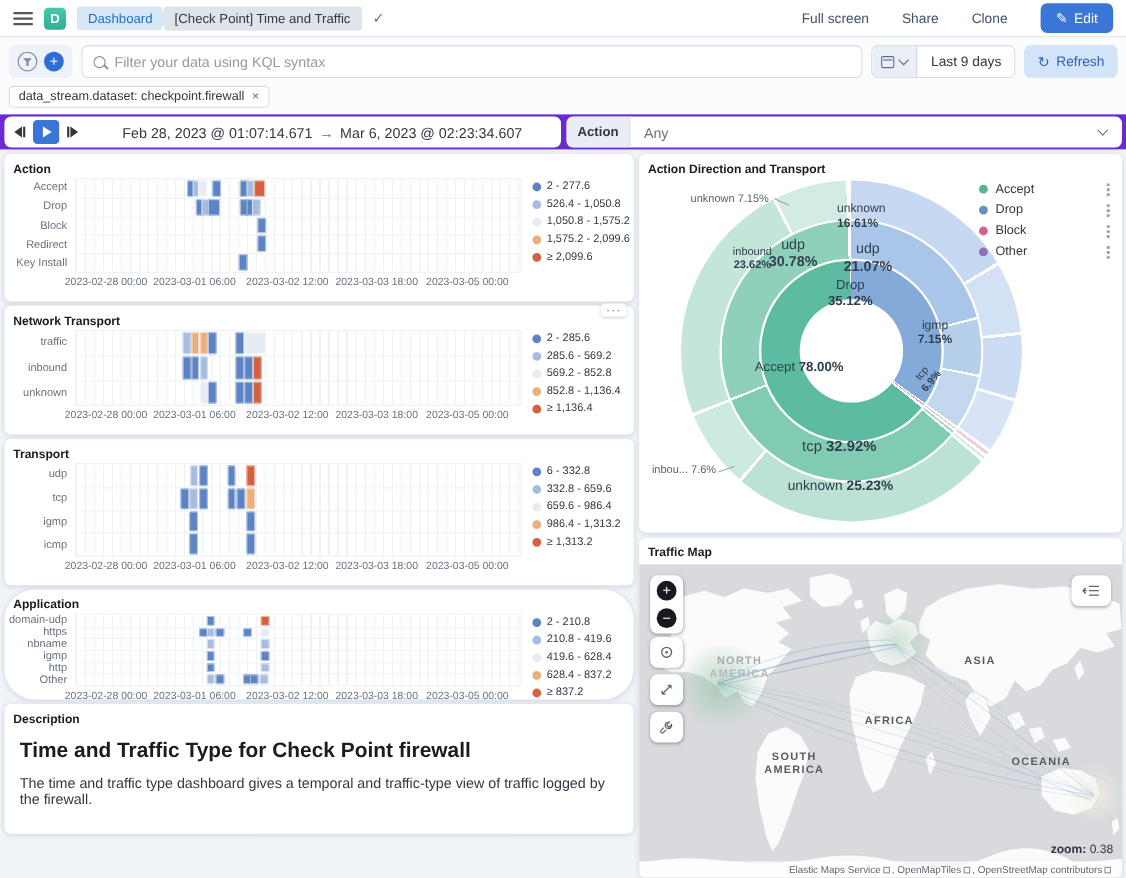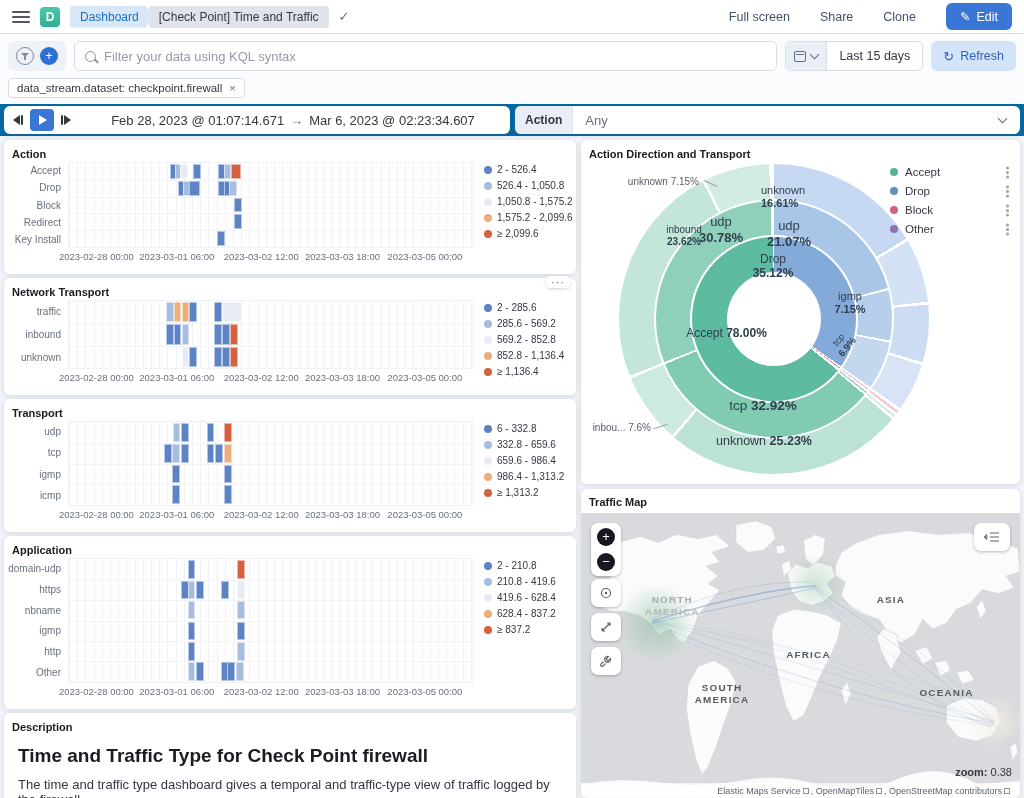--- a/index.html
+++ b/index.html
@@ -34,41 +34,41 @@
   .cal::before{content:"";position:absolute;top:2px;left:1px;right:1px;height:1.4px;background:#5a6c91;}
   .chev{width:7px;height:7px;border-right:1.6px solid #69707d;border-bottom:1.6px solid #69707d;transform:rotate(45deg);margin-top:-3px;}
   .date-val{font-size:12.5px;color:#343741;padding:0 12px;white-space:nowrap;}
   .btn-refresh{background:#d3e3f8;color:#2f62bd;border:none;border-radius:6px;height:30px;padding:0 12px;font-size:12.5px;display:flex;align-items:center;gap:6px;cursor:pointer;}
   .refresh-glyph{font-size:13px;}
   
   .pillrow{padding:0 8px 6px;background:#fbfcfe;}
   .pill{display:inline-flex;align-items:center;gap:7px;border:1px solid #d6dce8;background:#fff;border-radius:4px;font-size:11.5px;color:#343741;padding:3px 8px;height:20px;}
   .pill .x{color:#69707d;font-size:11px;cursor:pointer;}
   
-  .timerow{display:flex;gap:5px;padding:2px 4px;background:#0369a1;}
+  .timerow{display:flex;gap:5px;padding:2px 4px;background:#6d28d9;}
   .timebox{flex:0 0 506px;background:#fff;border-radius:6px;box-shadow:0 1px 4px rgba(65,78,101,.18);display:flex;align-items:center;padding:2px;height:28px;}
   .tbtn{width:24px;height:22px;border:none;background:#fff;border-radius:4px;display:flex;align-items:center;justify-content:center;gap:1px;cursor:pointer;}
   .tbtn.play{background:#3a76d5;}
   .tri-l{width:0;height:0;border-top:5px solid transparent;border-bottom:5px solid transparent;border-right:7px solid #343741;}
   .tri-r{width:0;height:0;border-top:5px solid transparent;border-bottom:5px solid transparent;border-left:7px solid #343741;}
   .tri-play{width:0;height:0;border-top:5px solid transparent;border-bottom:5px solid transparent;border-left:8px solid #fff;margin-left:2px;}
   .vbar{width:2px;height:10px;background:#343741;border-radius:1px;}
   .timetext{flex:1;text-align:center;font-size:13px;color:#343741;white-space:nowrap;}
   .timetext .arr{color:#69707d;padding:0 6px;}
   .actionbox{flex:1;background:#fff;border-radius:6px;box-shadow:0 1px 4px rgba(65,78,101,.18);display:flex;align-items:center;height:28px;overflow:hidden;}
   .action-prepend{background:#e9edf5;font-size:12px;font-weight:600;color:#343741;padding:0 10px;height:100%;display:flex;align-items:center;border-right:1px solid #dde2ec;}
   .action-val{color:#69707d;font-size:13px;padding:0 12px;flex:1;}
   .actionbox .chev{margin-right:14px;}
   
   .dash{display:flex;gap:5px;padding:4px 4px 0;background:#f0f3f8;align-items:flex-start;}
   .col-left{width:572px;display:flex;flex-direction:column;gap:4px;}
   .col-right{flex:1;display:flex;flex-direction:column;gap:5px;}
   .panel{background:#fff;border-radius:6px;box-shadow:0 1px 5px rgba(65,78,101,.16);padding:8px;position:relative;}
   .panel-title{font-size:11px;font-weight:bold;color:#1a1c21;}
-  .hm-i0{height:134px;} .hm-i1{height:117px;} .hm-i2{height:133px;} .hm-i3{height:173px;}
+  .hm-i0{height:134px;} .hm-i1{height:117px;} .hm-i2{height:133px;} .hm-i3{height:100px;border-radius:28px;}
   .desc-panel{height:118px;}
   .pie-panel{height:344px;}
   .map-panel{height:309px;padding:0;overflow:hidden;}
   .map-panel .panel-title{padding:7px 8px 4px;}
   
   .hm-body{display:flex;margin-top:2px;height:calc(100% - 18px);}
   .hm-main{flex:1;display:flex;flex-direction:column;min-width:0;}
   .hm-gridrow{flex:1;display:flex;}
   .hm-left{width:56px;display:flex;flex-direction:column;}
   .hm-rowlabel{flex:1;display:flex;align-items:center;justify-content:flex-end;padding-right:7px;font-size:10px;color:#69707d;white-space:nowrap;}
@@ -143,21 +143,21 @@
   </div>
   <div class="kql">
     <span class="mag"></span>
     <span class="kql-ph">Filter your data using KQL syntax</span>
   </div>
   <div class="datepick">
     <div class="date-prepend">
       <span class="cal"></span>
       <span class="chev"></span>
     </div>
-    <span class="date-val">Last 15 days</span>
+    <span class="date-val">Last 9 days</span>
   </div>
   <button class="btn-refresh">
     <span class="refresh-glyph">↻</span>
     <span>Refresh</span>
   </button>
 </div>
 
 <div class="pillrow">
   <span class="pill">
     <span>data_stream.dataset: checkpoint.firewall</span>
@@ -231,21 +231,21 @@
               <span class="hm-tick" style="left: 7%;">2023-02-28 00:00</span>
               <span class="hm-tick" style="left: 26.8%;">2023-03-01 06:00</span>
               <span class="hm-tick" style="left: 47.6%;">2023-03-02 12:00</span>
               <span class="hm-tick" style="left: 67.6%;">2023-03-03 18:00</span>
               <span class="hm-tick" style="left: 87.9%;">2023-03-05 00:00</span>
             </div>
         </div>
         <div class="hm-legend">
             <div class="lg">
               <span class="dot" style="background: rgb(92, 131, 195);"></span>
-              <span class="lgt">2 - 526.4</span>
+              <span class="lgt">2 - 277.6</span>
             </div>
             <div class="lg">
               <span class="dot" style="background: rgb(166, 189, 223);"></span>
               <span class="lgt">526.4 - 1,050.8</span>
             </div>
             <div class="lg">
               <span class="dot" style="background: rgb(231, 235, 243);"></span>
               <span class="lgt">1,050.8 - 1,575.2</span>
             </div>
             <div class="lg">

